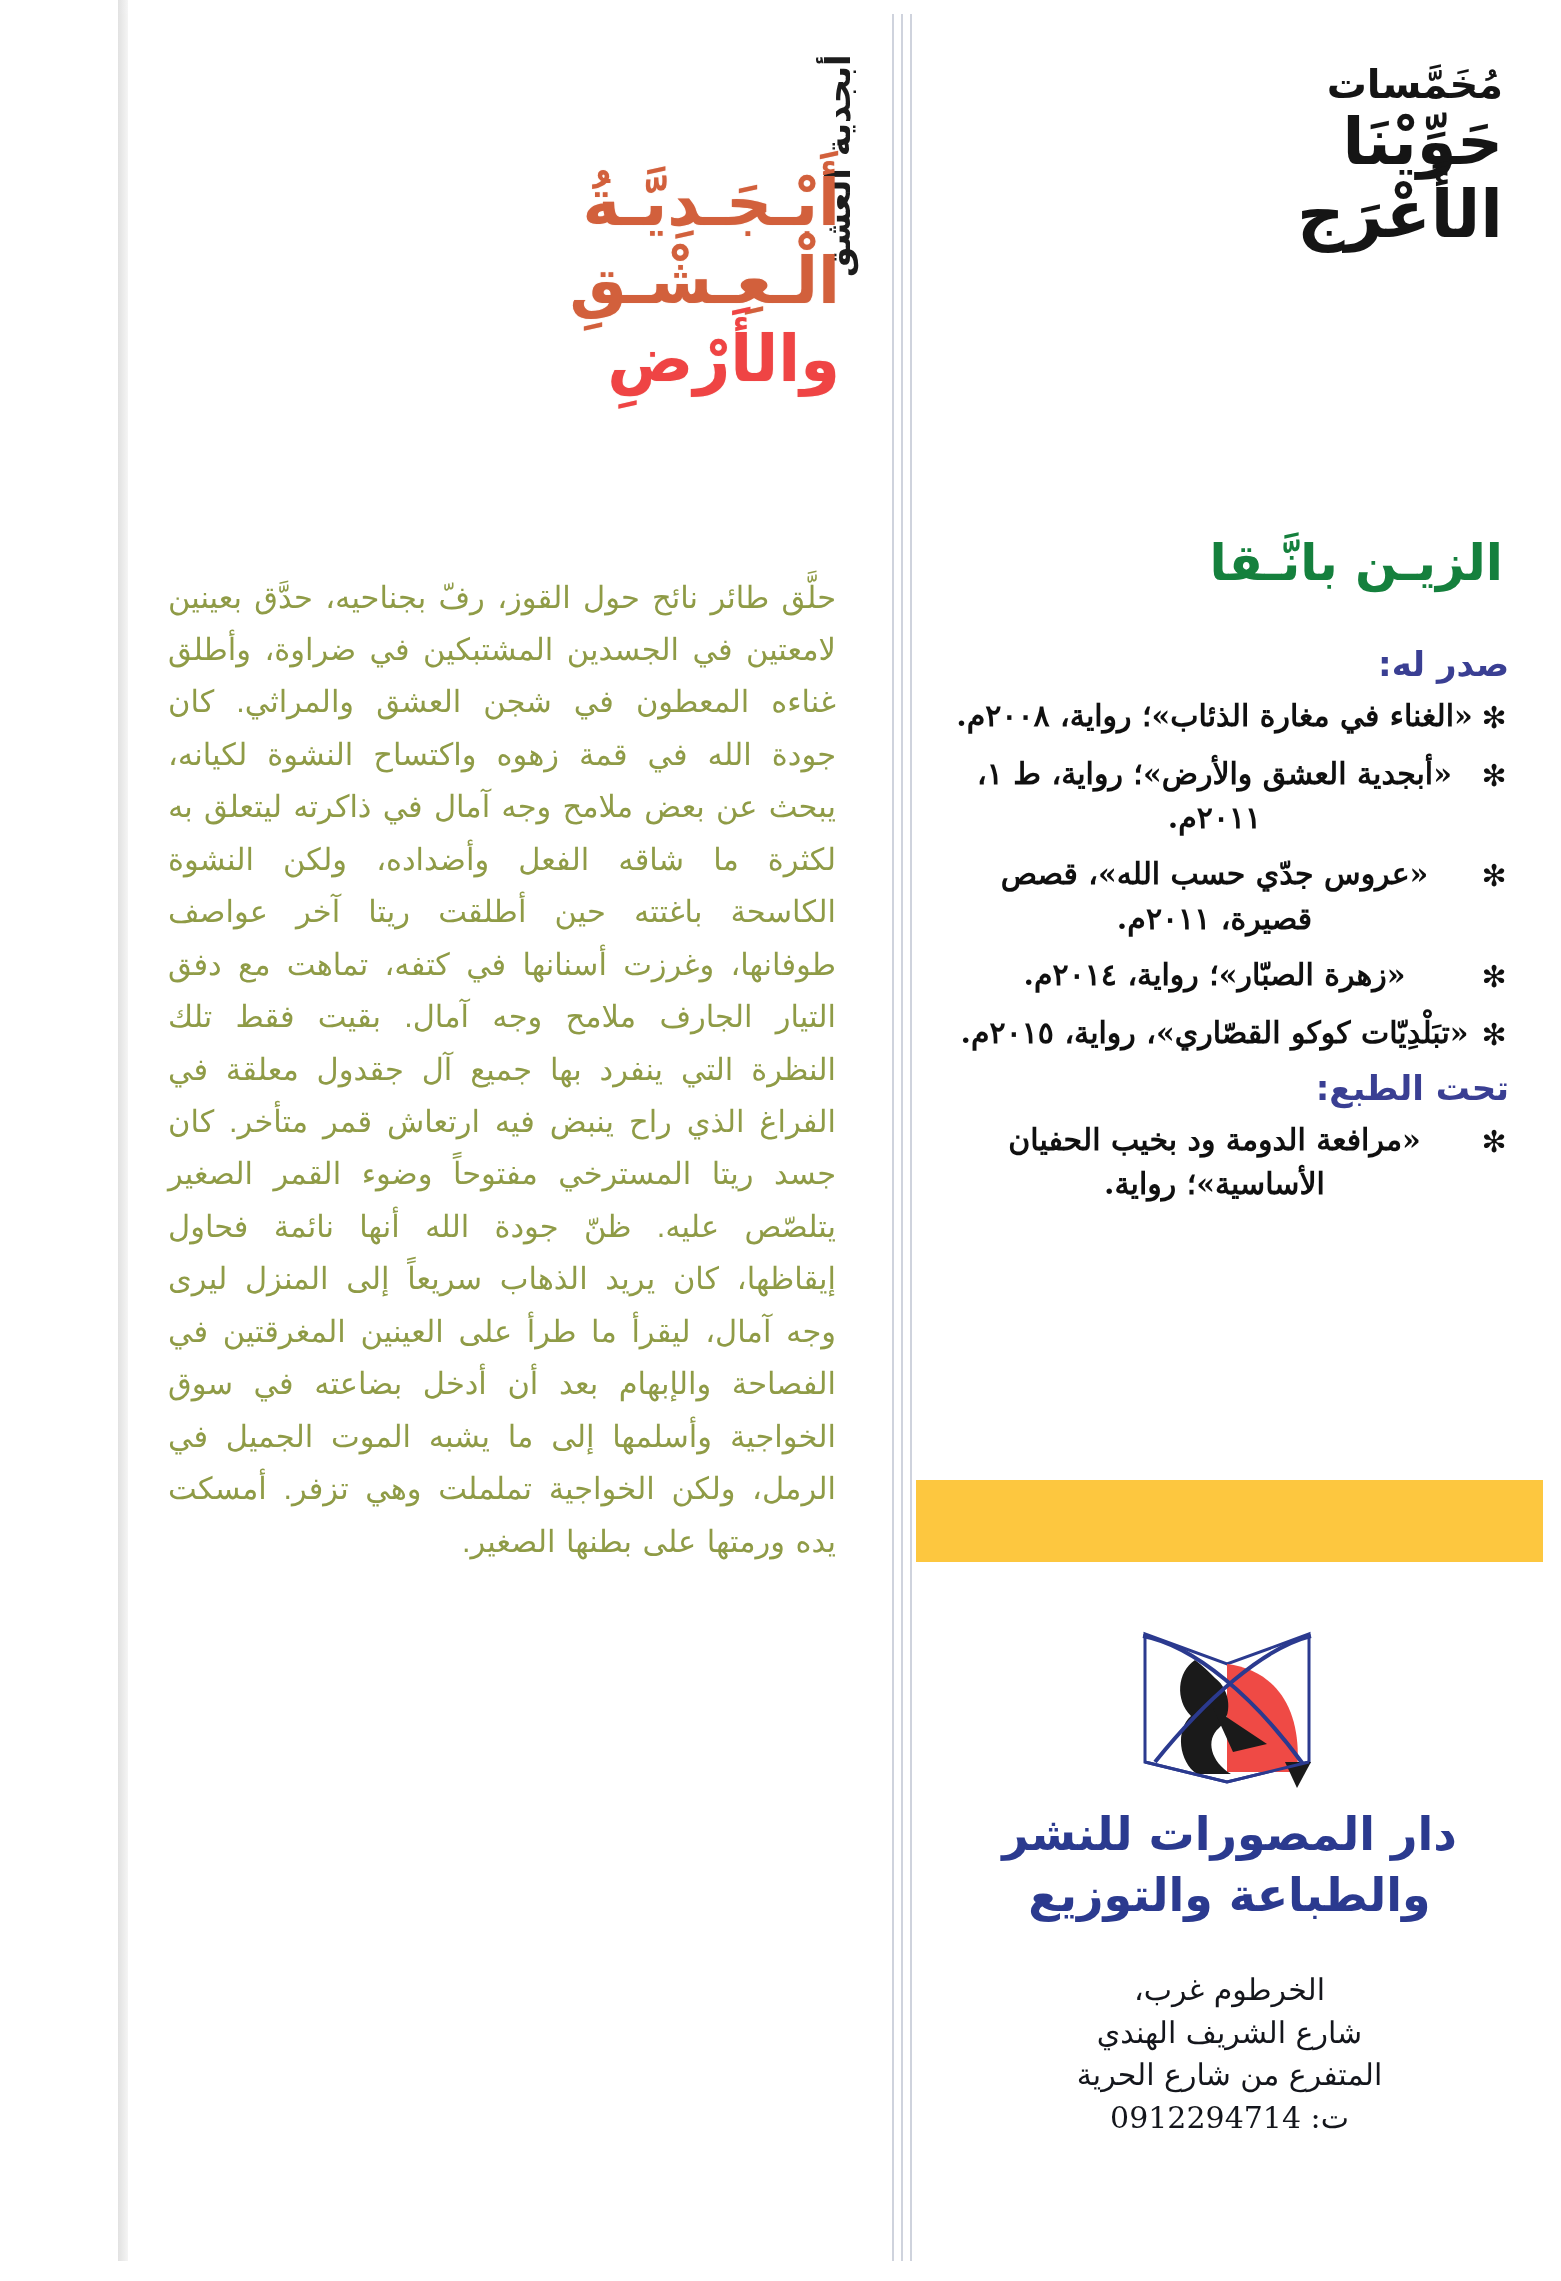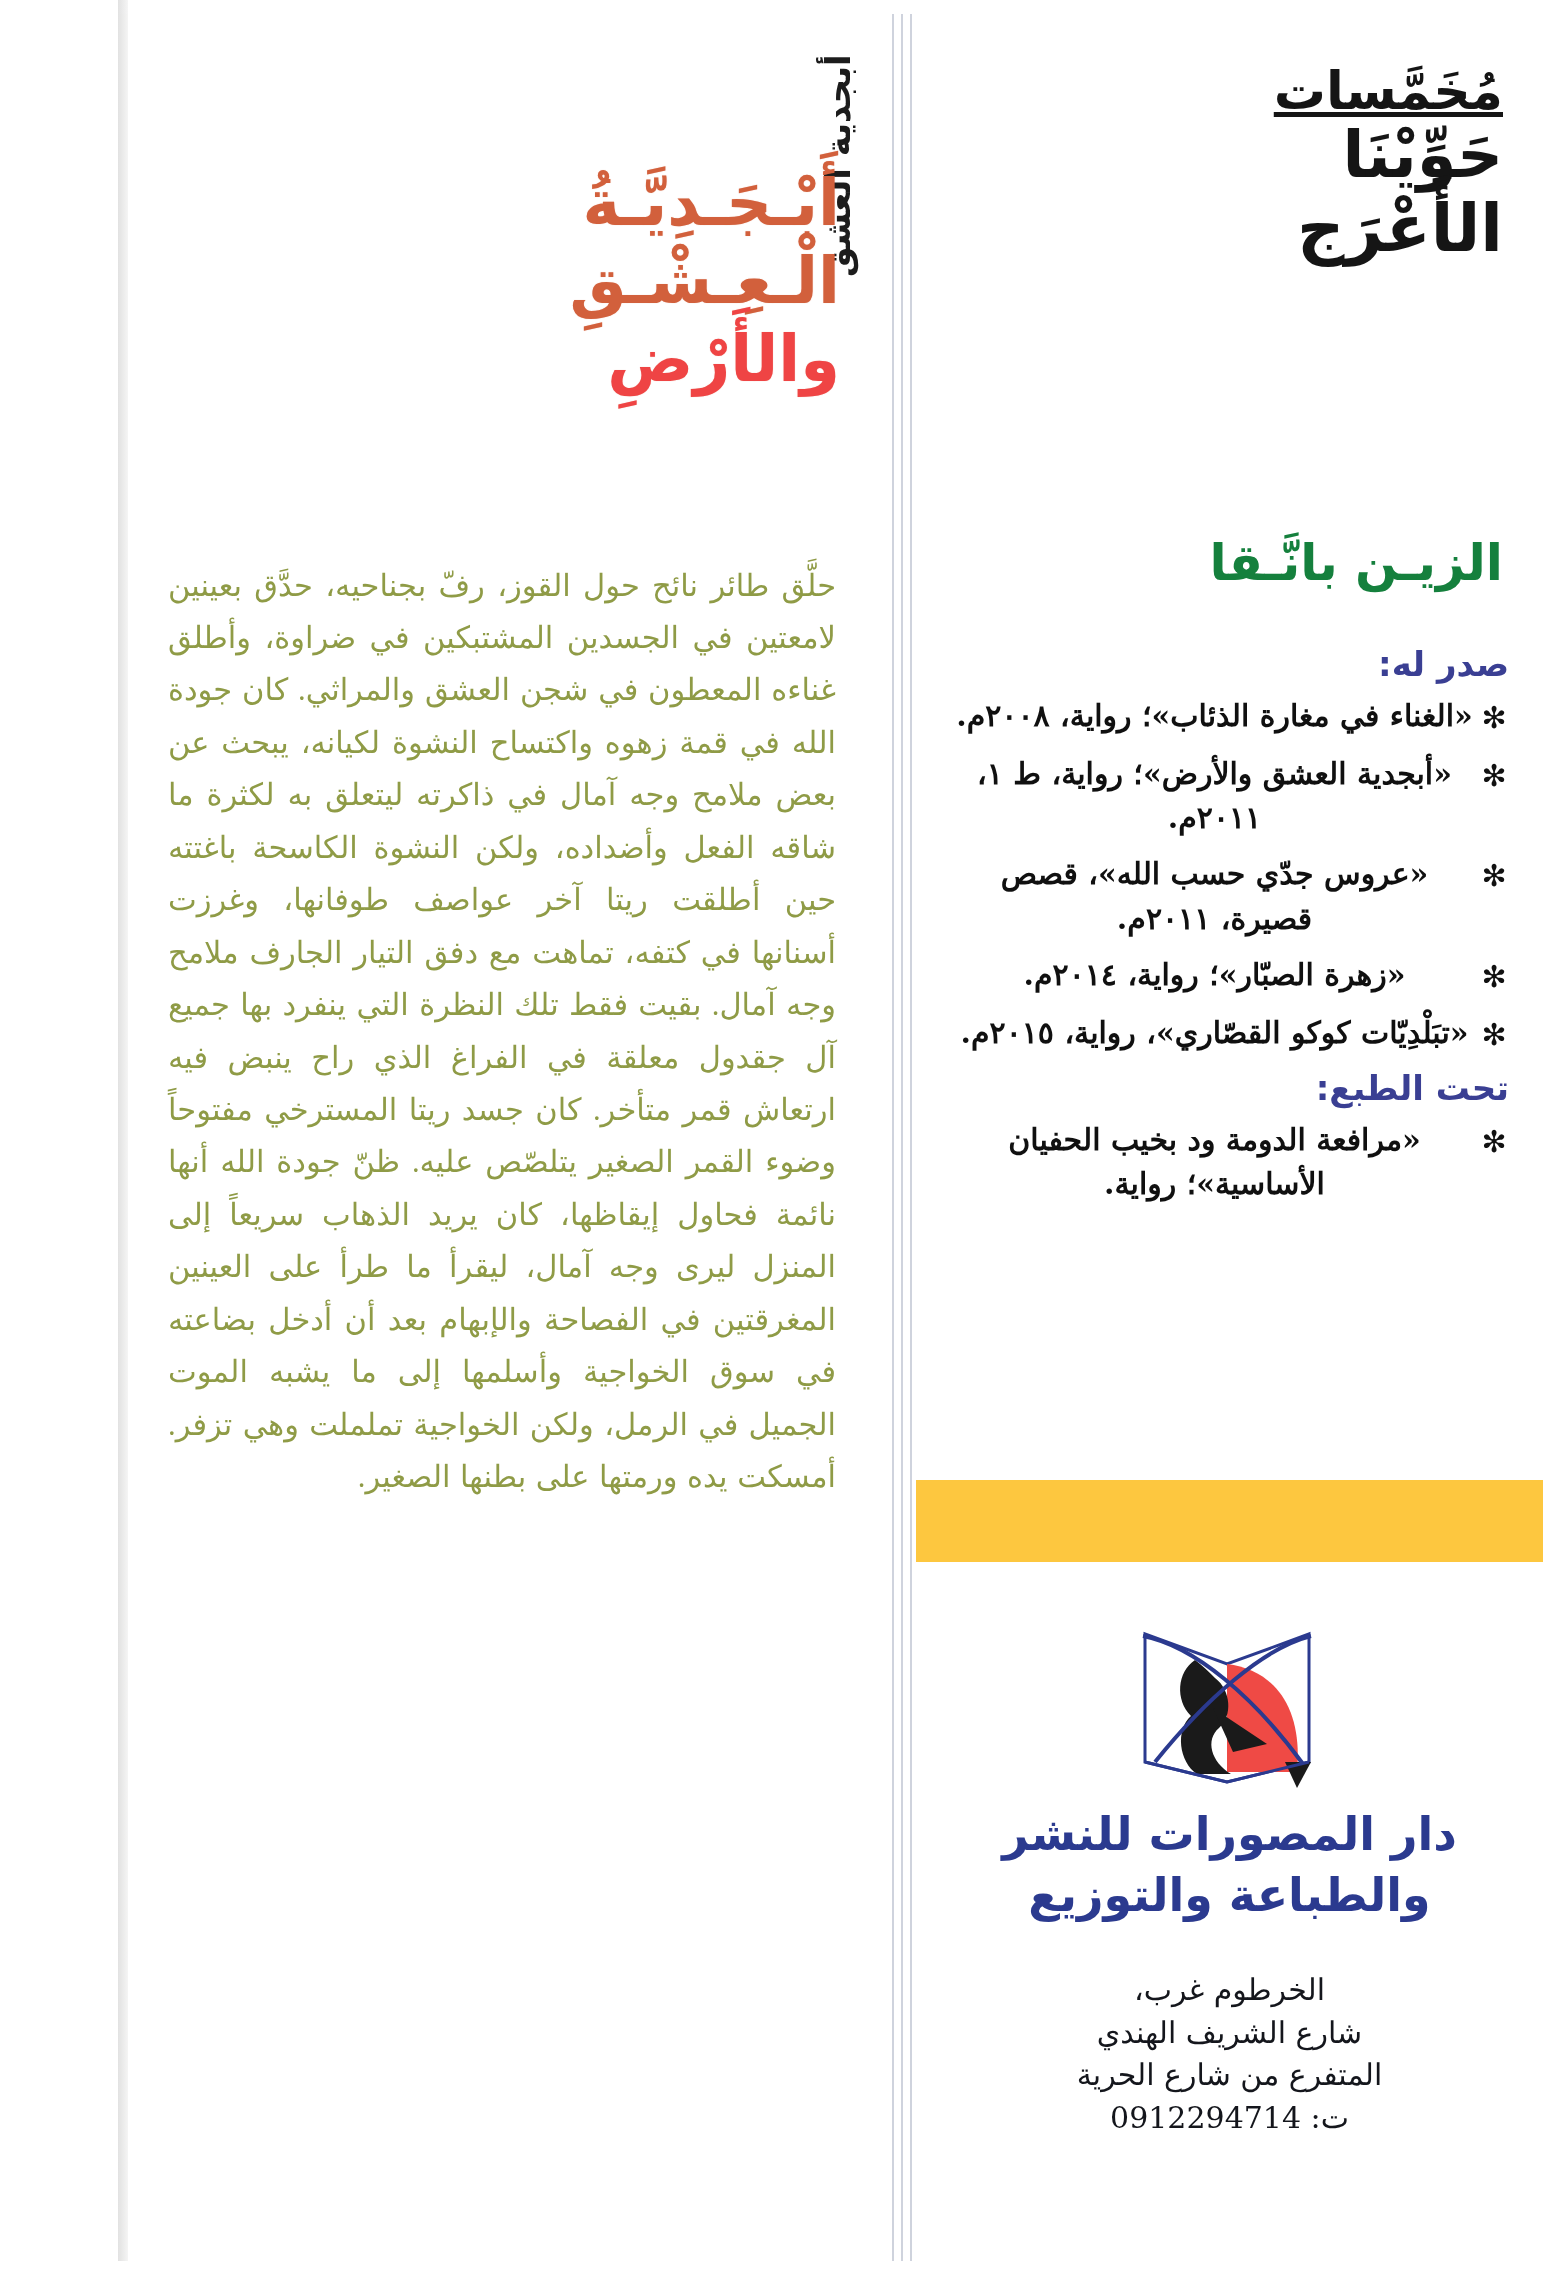--- a/index.html
+++ b/index.html
@@ -51,40 +51,40 @@
   .back-title .l{
     display:block;
     font-size:64px;font-weight:700;letter-spacing:2px;
     color:#d2603c;
     text-shadow:0 0 1px rgba(210,96,60,.35);
   }
   .back-title .l2{color:#d2603c;}
   .back-title .l3{color:#ef4444;}
 
   .blurb{
-    position:absolute;right:52px;left:40px;top:515px;
+    position:absolute;right:52px;left:40px;top:526px;
     text-align:justify;text-align-last:right;
     direction:rtl;
-    font-family:Liberation Serif, serif;
+    font-family:Liberation Sans, sans-serif;
     font-size:30.5px;line-height:1.72;
     color:#8f9b46;
     letter-spacing:.2px;
     word-spacing:2px;
   }
 
   
   .front-title{
     position:absolute;right:40px;top:48px;width:560px;
     text-align:right;line-height:1.12;
   }
   .front-title .t{
     display:block;font-size:62px;font-weight:700;color:#151515;
     letter-spacing:1px;
   }
-  .front-title .t1{font-size:52px;text-decoration:underline;}
+  .front-title .t1{font-size:40px;}
   .front-title .t2{font-size:64px;}
   .front-title .t3{font-size:66px;}
 
   .book-number{
     position:absolute;right:44px;top:400px;width:560px;
     text-align:right;
     font-size:40px;color:#49b84a;letter-spacing:4px;font-weight:500;
   }
 
   .author{

